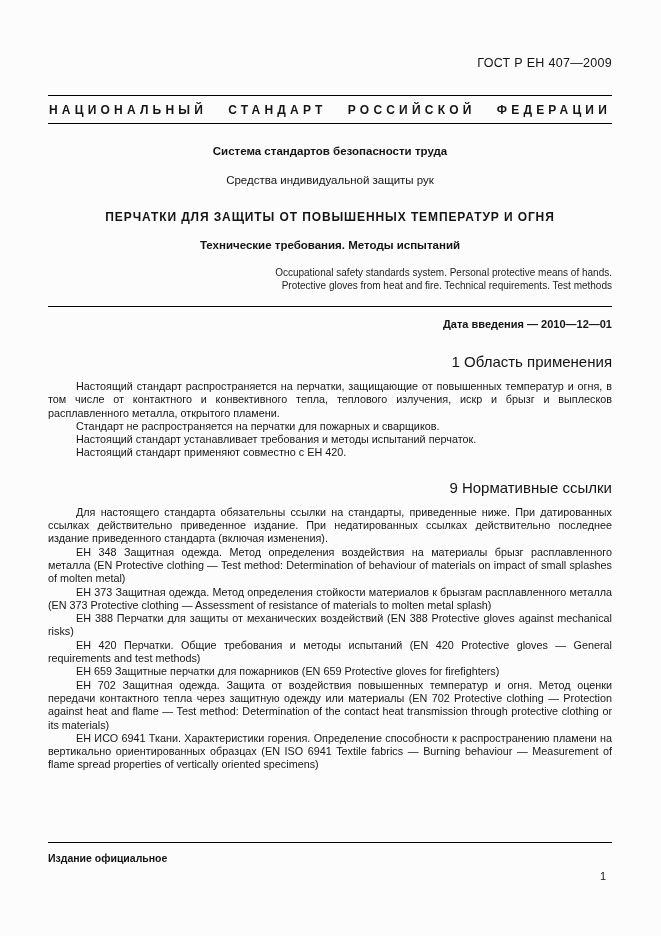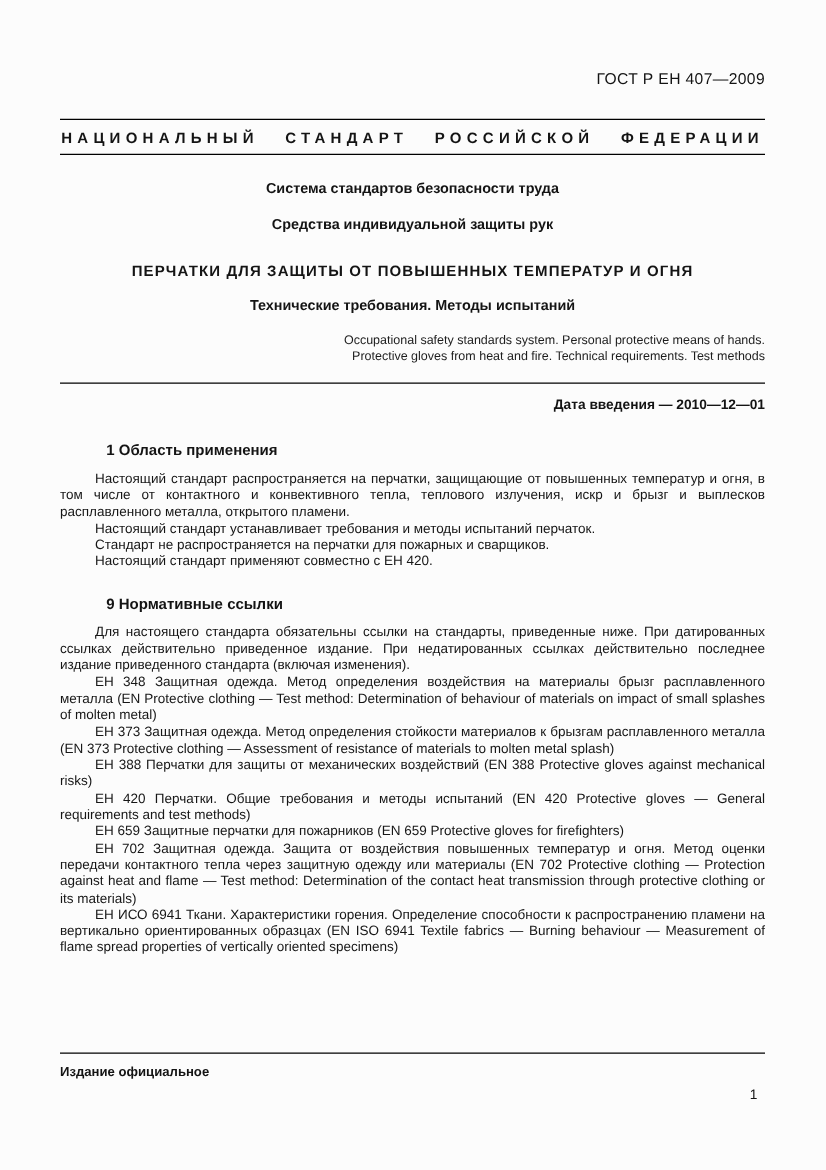--- a/index.html
+++ b/index.html
@@ -22,30 +22,30 @@
     padding:7px 1px 6px 1px;
     font-weight:700;
     font-size:12px;
     letter-spacing:4.2px;
     word-spacing:8px;
     text-align:center;
     text-align-last:justify;
   }
 
   .t-system { margin-top:21px; text-align:center; font-weight:700; font-size:11.5px; }
-  .t-means  { margin-top:17px; text-align:center; font-weight:700; font-size:11.5px; }
+  .t-means  { margin-top:17px; text-align:center; font-weight:400; font-size:11.5px; }
   .t-main   { margin-top:24px; text-align:center; font-weight:700; font-size:12px; letter-spacing:0.9px; }
   .t-sub    { margin-top:15px; text-align:center; font-weight:700; font-size:11.5px; }
   .t-en     { margin-top:15px; text-align:right; font-size:10px; line-height:13px; color:#1d1d1d; }
 
   .rule { margin-top:14px; border-top:1.5px solid #000; }
 
   .date-line { margin-top:11px; text-align:right; font-weight:700; font-size:11px; }
 
-  .sec-heading { margin:23px 0 10px 37px; font-weight:700; font-size:12px; }
+  .sec-heading { margin:23px 0 10px 37px; font-weight:400; font-size:15px;text-align:right; }
   .sec-heading.second { margin-top:19px; }
 
   .para {
     font-size:10.8px;
     line-height:13.3px;
     text-align:justify;
     text-indent:28px;
     color:#161616;
   }
 
@@ -79,22 +79,22 @@
     </div>
   </div>
 
   <div class="rule"></div>
 
   <div class="date-line">Дата введения — 2010—12—01</div>
 
   <div>
     <div class="sec-heading">1  Область применения</div>
     <p class="para">Настоящий стандарт распространяется на перчатки, защищающие от повышенных температур и огня, в том числе от контактного и конвективного тепла, теплового излучения, искр и брызг и выплесков расплавленного металла, открытого пламени.</p>
+    <p class="para">Стандарт не распространяется на перчатки для пожарных и сварщиков.</p>
     <p class="para">Настоящий стандарт устанавливает требования и методы испытаний перчаток.</p>
-    <p class="para">Стандарт не распространяется на перчатки для пожарных и сварщиков.</p>
     <p class="para">Настоящий стандарт применяют совместно с ЕН 420.</p>
   </div>
 
   <div>
     <div class="sec-heading second">9  Нормативные ссылки</div>
     <p class="para">Для настоящего стандарта обязательны ссылки на стандарты, приведенные ниже. При датированных ссылках действительно приведенное издание. При недатированных ссылках действительно последнее издание приведенного стандарта (включая изменения).</p>
     <p class="para">ЕН 348  Защитная одежда. Метод определения воздействия на материалы брызг расплавленного металла (EN Protective clothing — Test method: Determination of behaviour of materials on impact of small splashes of molten metal)</p>
     <p class="para">ЕН 373  Защитная одежда. Метод определения стойкости материалов к брызгам расплавленного металла (EN 373 Protective clothing — Assessment of resistance of materials to molten metal splash)</p>
     <p class="para">ЕН 388  Перчатки для защиты от механических воздействий (EN 388 Protective gloves against mechanical risks)</p>
     <p class="para">ЕН 420  Перчатки. Общие требования и методы испытаний (EN 420 Protective gloves — General requirements and test methods)</p>

